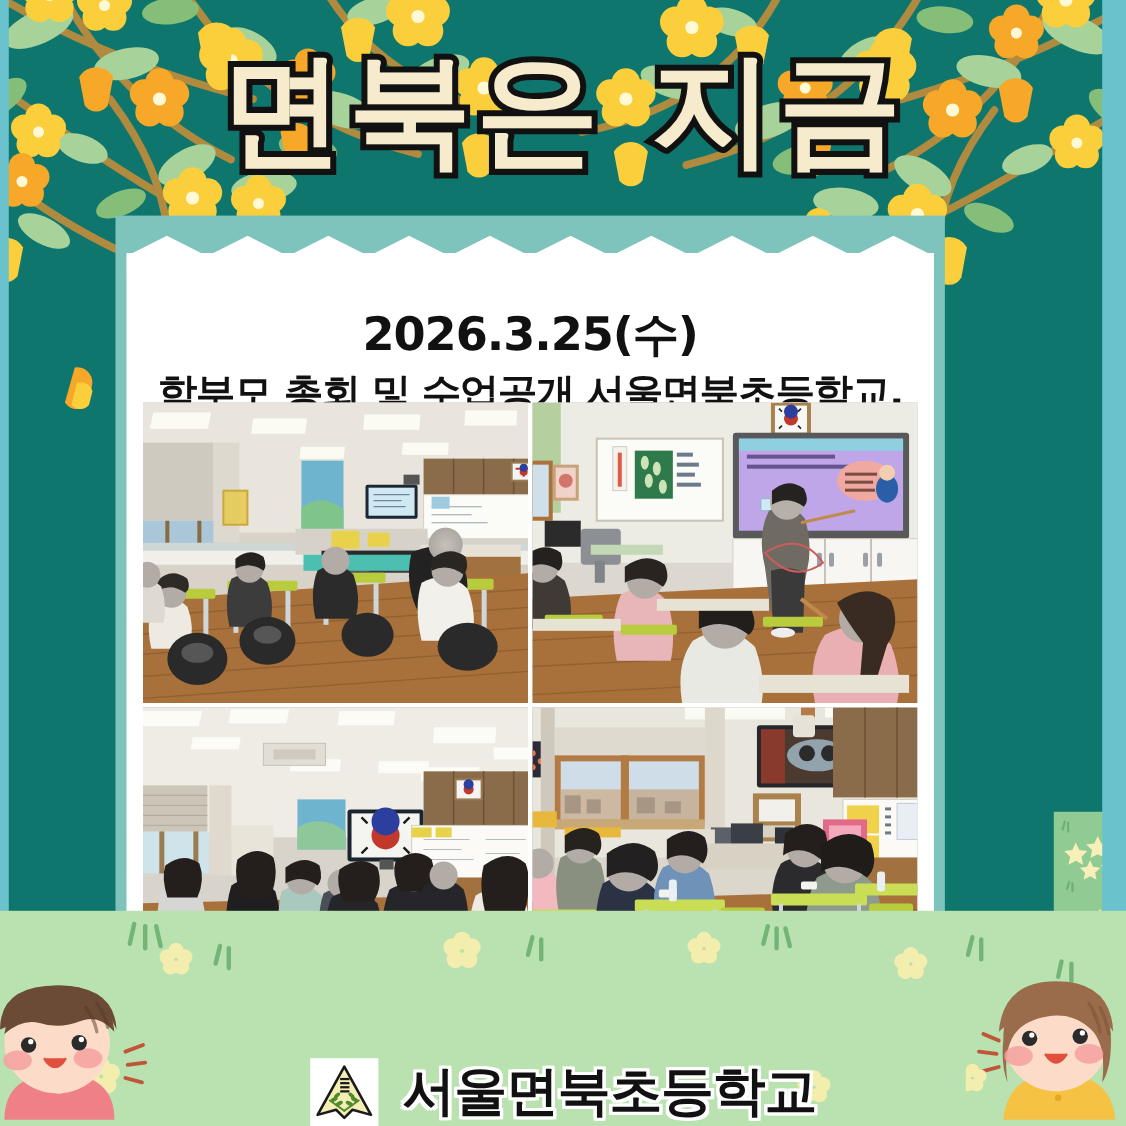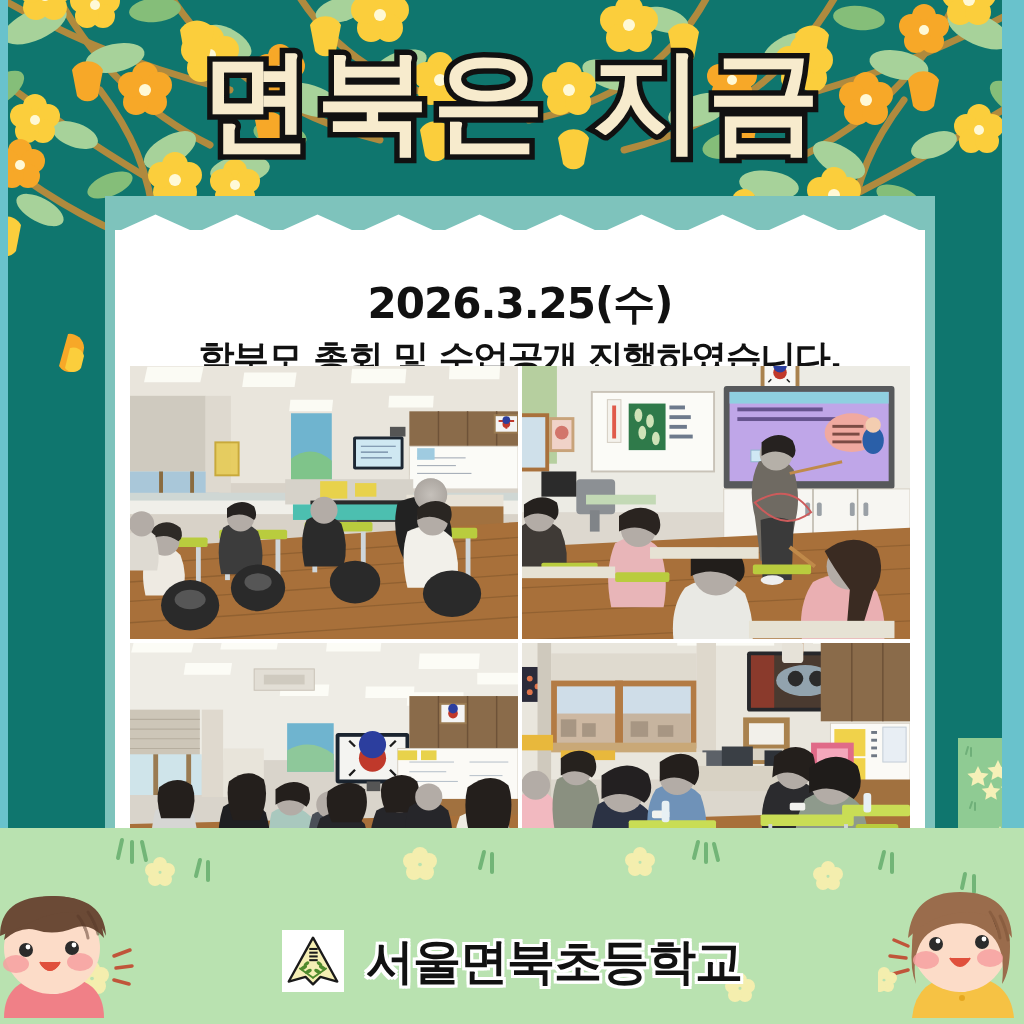--- a/index.html
+++ b/index.html
@@ -32,21 +32,21 @@
   }
   #footer-band-inner { position:absolute; inset:0; overflow:hidden; }
 
   
   .teal-edge { position:absolute; top:0; bottom:0; width:22px; background:#69C2CC; }
   #teal-edge-left  { left:-14px; }
   #teal-edge-right { right:0; }
 
   
   #card {
-    position:absolute; left:105px; top:196px; width:830px; height:740px;
+    position:absolute; left:105px; top:196px; width:754px; height:740px;
     background:#7EC3BC;
     padding:15px;
   }
   #card-inner {
     position:absolute; left:10px; right:10px; top:34px; bottom:10px;
     background:#FFFFFF;
   }
   
   #card-zigzag {
     position:absolute; left:10px; right:10px; top:16px; height:40px;
@@ -93,21 +93,21 @@
     grid-template-rows:1fr 1fr;
     gap:4px;
     background:#ffffff;
   }
   .photo { position:relative; overflow:hidden; background:#bbb; }
   .photo svg { width:100%; height:100%; display:block; }
 
   
   #school-row {
     position:absolute; left:0; right:0; top:930px; height:94px;
-    display:flex; align-items:flex-start; justify-content:center; gap:22px;
+    display:flex; align-items:flex-end; justify-content:center; gap:22px;
   }
   #school-emblem {
     width:62px; height:62px; background:#FFFFFF;
     display:flex; align-items:center; justify-content:center;
     flex:0 0 auto;
   }
   #school-name {
     font-size:48px; font-weight:bold; color:#111;
     letter-spacing:-1px;
     text-shadow: -3px -3px 0 #fff, 3px -3px 0 #fff, -3px 3px 0 #fff, 3px 3px 0 #fff,
@@ -417,21 +417,21 @@
   <div class="teal-edge" id="teal-edge-right"></div>
 
   <div id="main-title">면북은 지금</div>
 
   <div id="card">
     <div id="card-zigzag"></div>
     <div id="card-inner">
 
       <div id="headline-block">
         <div id="headline-date">2026.3.25(수)</div>
-        <div id="headline-sub">학부모 총회 및 수업공개 진행하였습니다.</div>
+        <div id="headline-sub">학부모 총회 및 수업공개 서울면북초등학교.</div>
       </div>
 
       <div id="photo-grid">
 
         <div class="photo">
           <svg viewBox="0 0 400 300" preserveAspectRatio="xMidYMid slice">
             <rect width="400" height="300" fill="#d8d2c8"></rect>
             <rect width="400" height="130" fill="#e9e5dc"></rect>
             <g fill="#fbfbf4">
               <rect x="20" y="10" width="58" height="16" transform="skewX(-12)"></rect>

